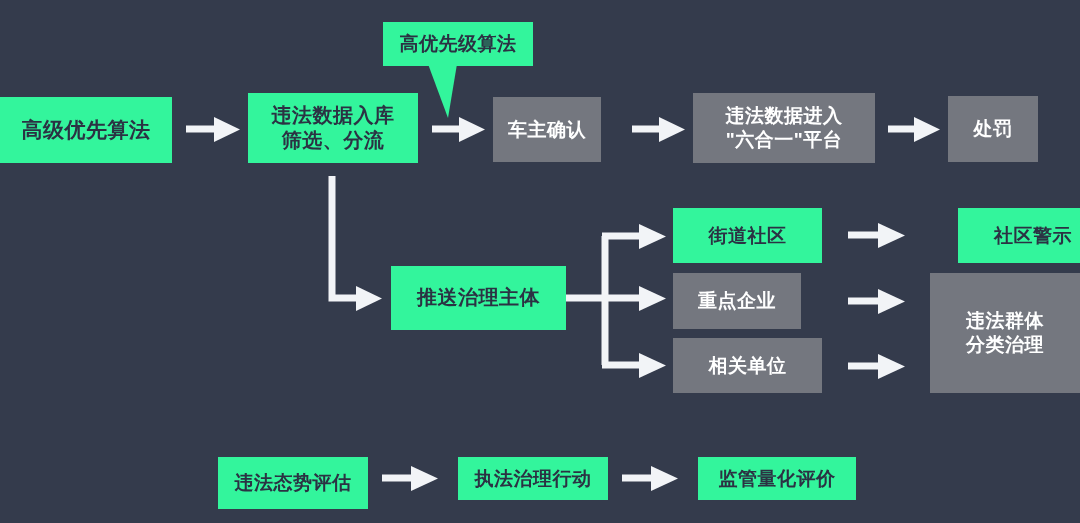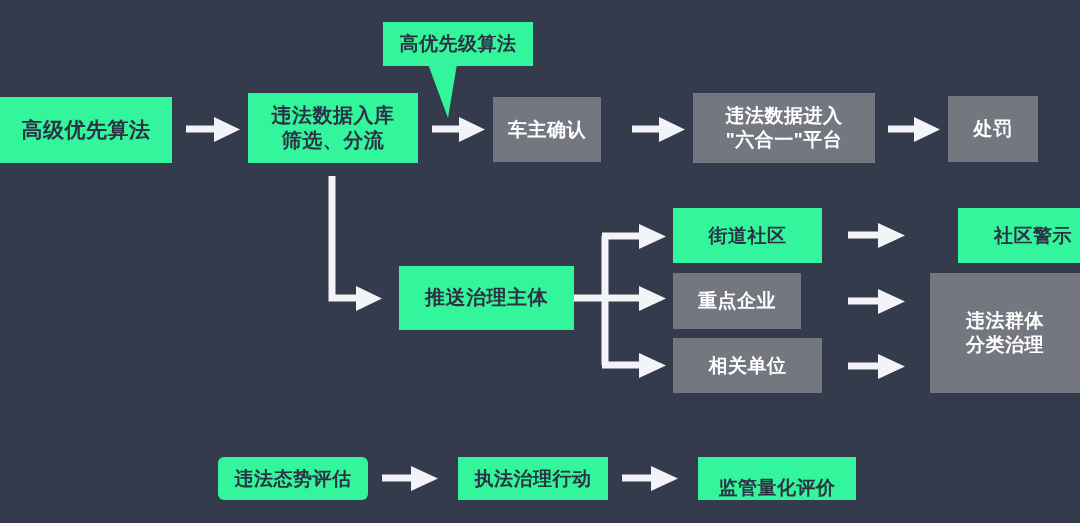--- a/index.html
+++ b/index.html
@@ -156,21 +156,21 @@
     <span class="txt">处罚</span>
   </div>
 
   <div class="callout" style="left:383px; top:22px; width:150px; height:44px; font-size:19px;">
     <span>高优先级算法</span>
   </div>
   <svg class="lines" viewBox="0 0 1080 523">
     <polygon fill="#33f59c" points="428,64 457,64 448,118"></polygon>
   </svg>
 
-  <div class="node green" style="left:391px; top:266px; width:175px; height:64px; font-size:20px;margin-left:8px;">
+  <div class="node green" style="left:391px; top:266px; width:175px; height:64px; font-size:20px;">
     <span class="txt">推送治理主体</span>
   </div>
 
   <div class="node green" style="left:673px; top:208px; width:149px; height:55px; font-size:19px;">
     <span class="txt">街道社区</span>
   </div>
 
   <div class="node gray" style="left:673px; top:273px; width:128px; height:56px; font-size:19px;">
     <span class="txt">重点企业</span>
   </div>
@@ -181,25 +181,25 @@
 
   <div class="node green" style="left:958px; top:208px; width:150px; height:55px; font-size:19px;">
     <span class="txt">社区警示</span>
   </div>
 
   <div class="node gray" style="left:930px; top:273px; width:150px; height:120px; font-size:19px;">
     <span class="txt">违法群体
 分类治理</span>
   </div>
 
-  <div class="node green" style="left:218px; top:457px; width:150px; height:43px; font-size:19px;border-radius:6px;">
+  <div class="node green" style="left:218px; top:457px; width:150px; height:52px; font-size:19px;">
     <span class="txt">违法态势评估</span>
   </div>
 
   <div class="node green" style="left:458px; top:457px; width:150px; height:43px; font-size:19px;">
     <span class="txt">执法治理行动</span>
   </div>
 
-  <div class="node green" style="left:698px; top:457px; width:158px; height:43px; font-size:19px;align-items:flex-end;">
+  <div class="node green" style="left:698px; top:457px; width:158px; height:43px; font-size:19px;">
     <span class="txt">监管量化评价</span>
   </div>
 
 </div>
 
 </body></html>

